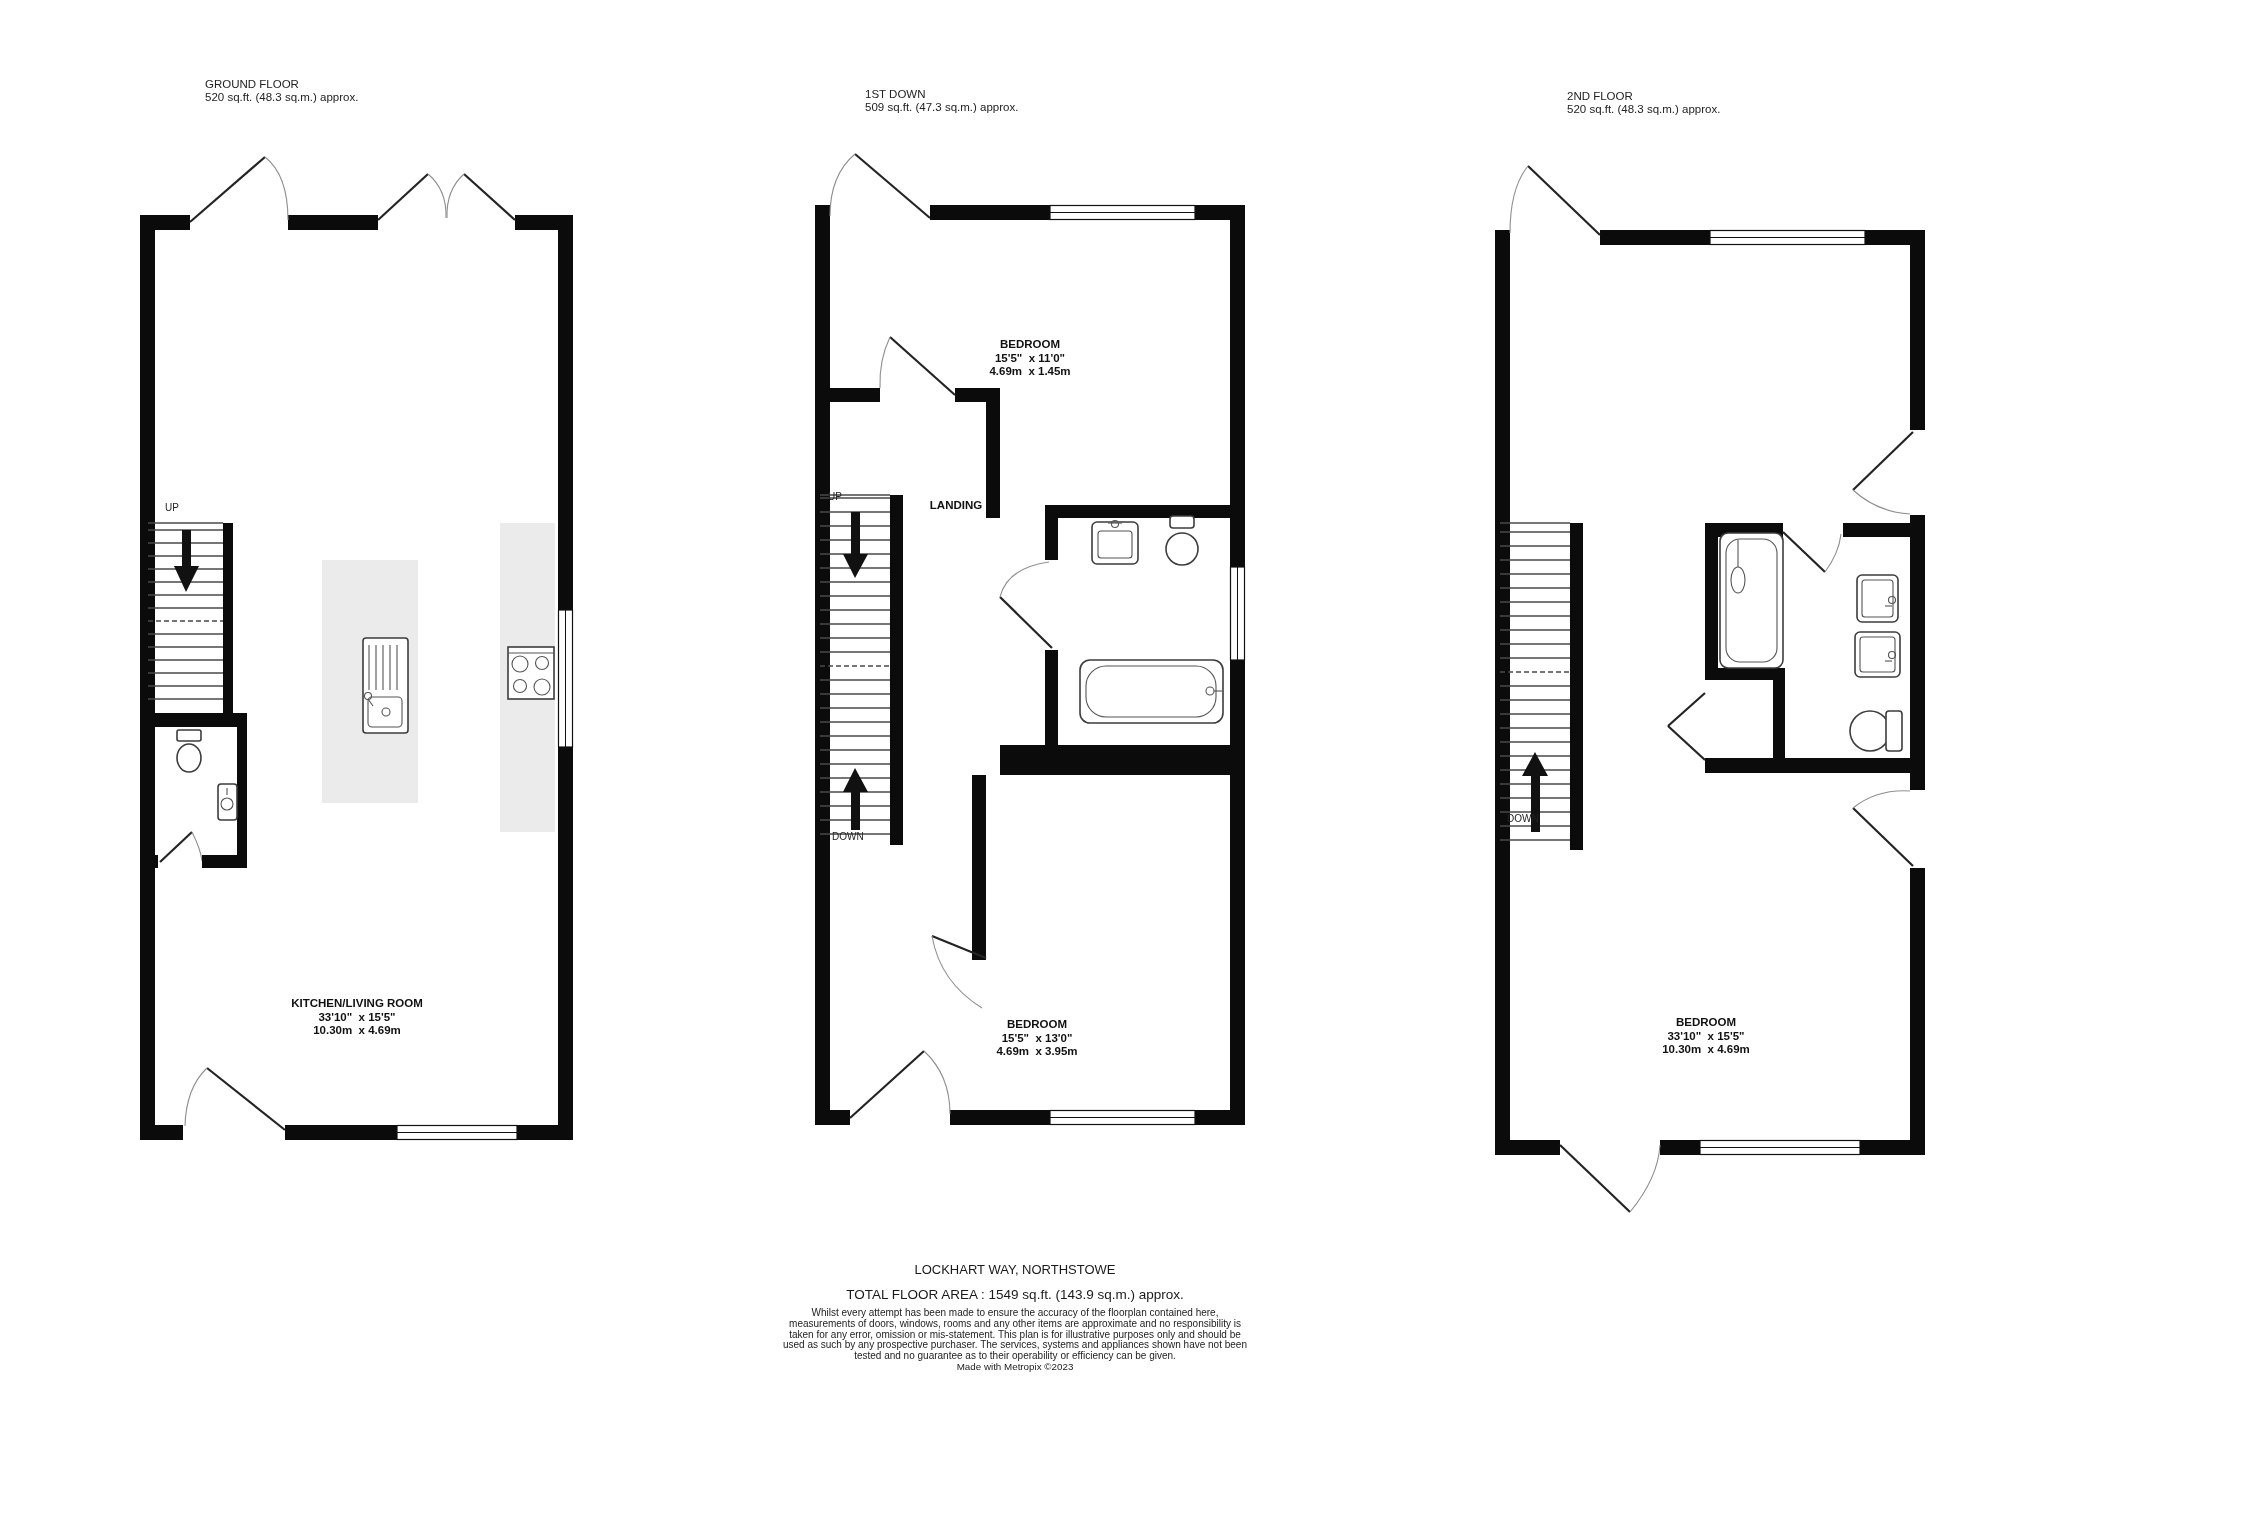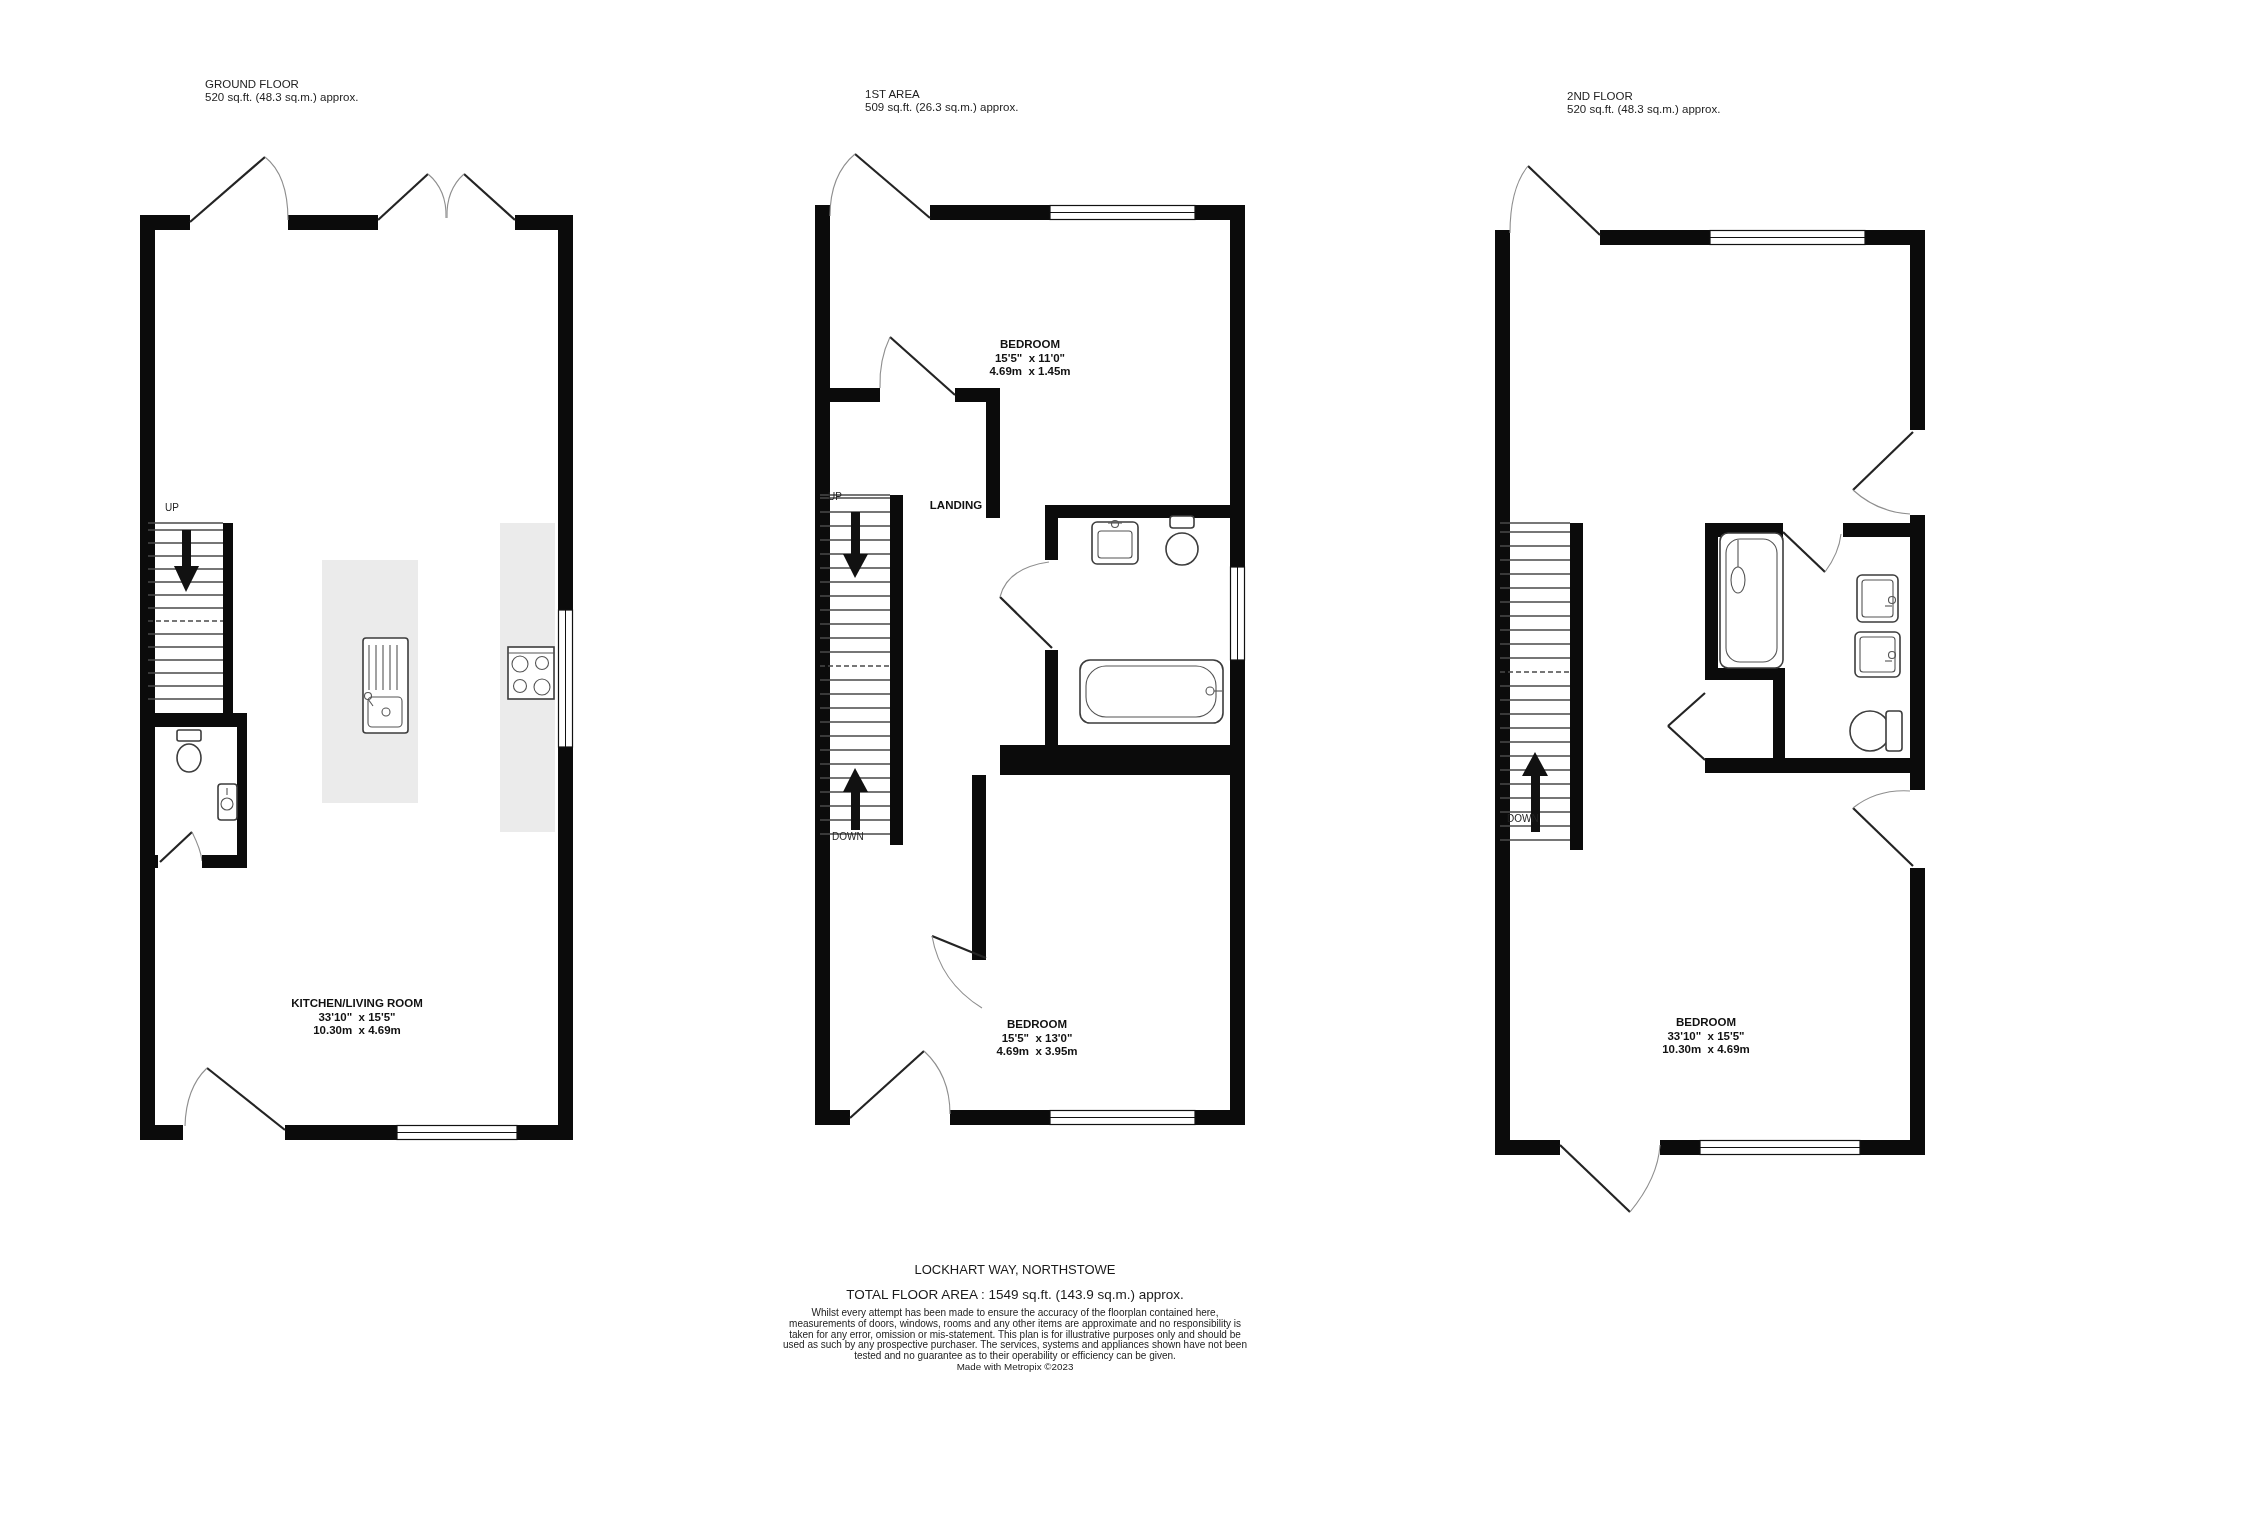--- a/index.html
+++ b/index.html
@@ -29,22 +29,22 @@
   .counter{fill:#ebebeb;}
 </style>
 </head>
 <body>
 
 <div class="abs floor-title" style="left:205px;top:78px;width:300px;">
   <div>GROUND FLOOR</div>
   <div>520 sq.ft. (48.3 sq.m.) approx.</div>
 </div>
 <div class="abs floor-title" style="left:865px;top:88px;width:300px;">
-  <div>1ST AREA</div>
-  <div>509 sq.ft. (26.3 sq.m.) approx.</div>
+  <div>1ST DOWN</div>
+  <div>509 sq.ft. (47.3 sq.m.) approx.</div>
 </div>
 <div class="abs floor-title" style="left:1567px;top:90px;width:300px;">
   <div>2ND FLOOR</div>
   <div>520 sq.ft. (48.3 sq.m.) approx.</div>
 </div>
 
 <svg style="left:130px;top:130px;" width="470" height="1040" viewBox="0 0 470 1040">
 
   <g>
     <rect class="counter" x="192" y="430" width="96" height="243"></rect>

